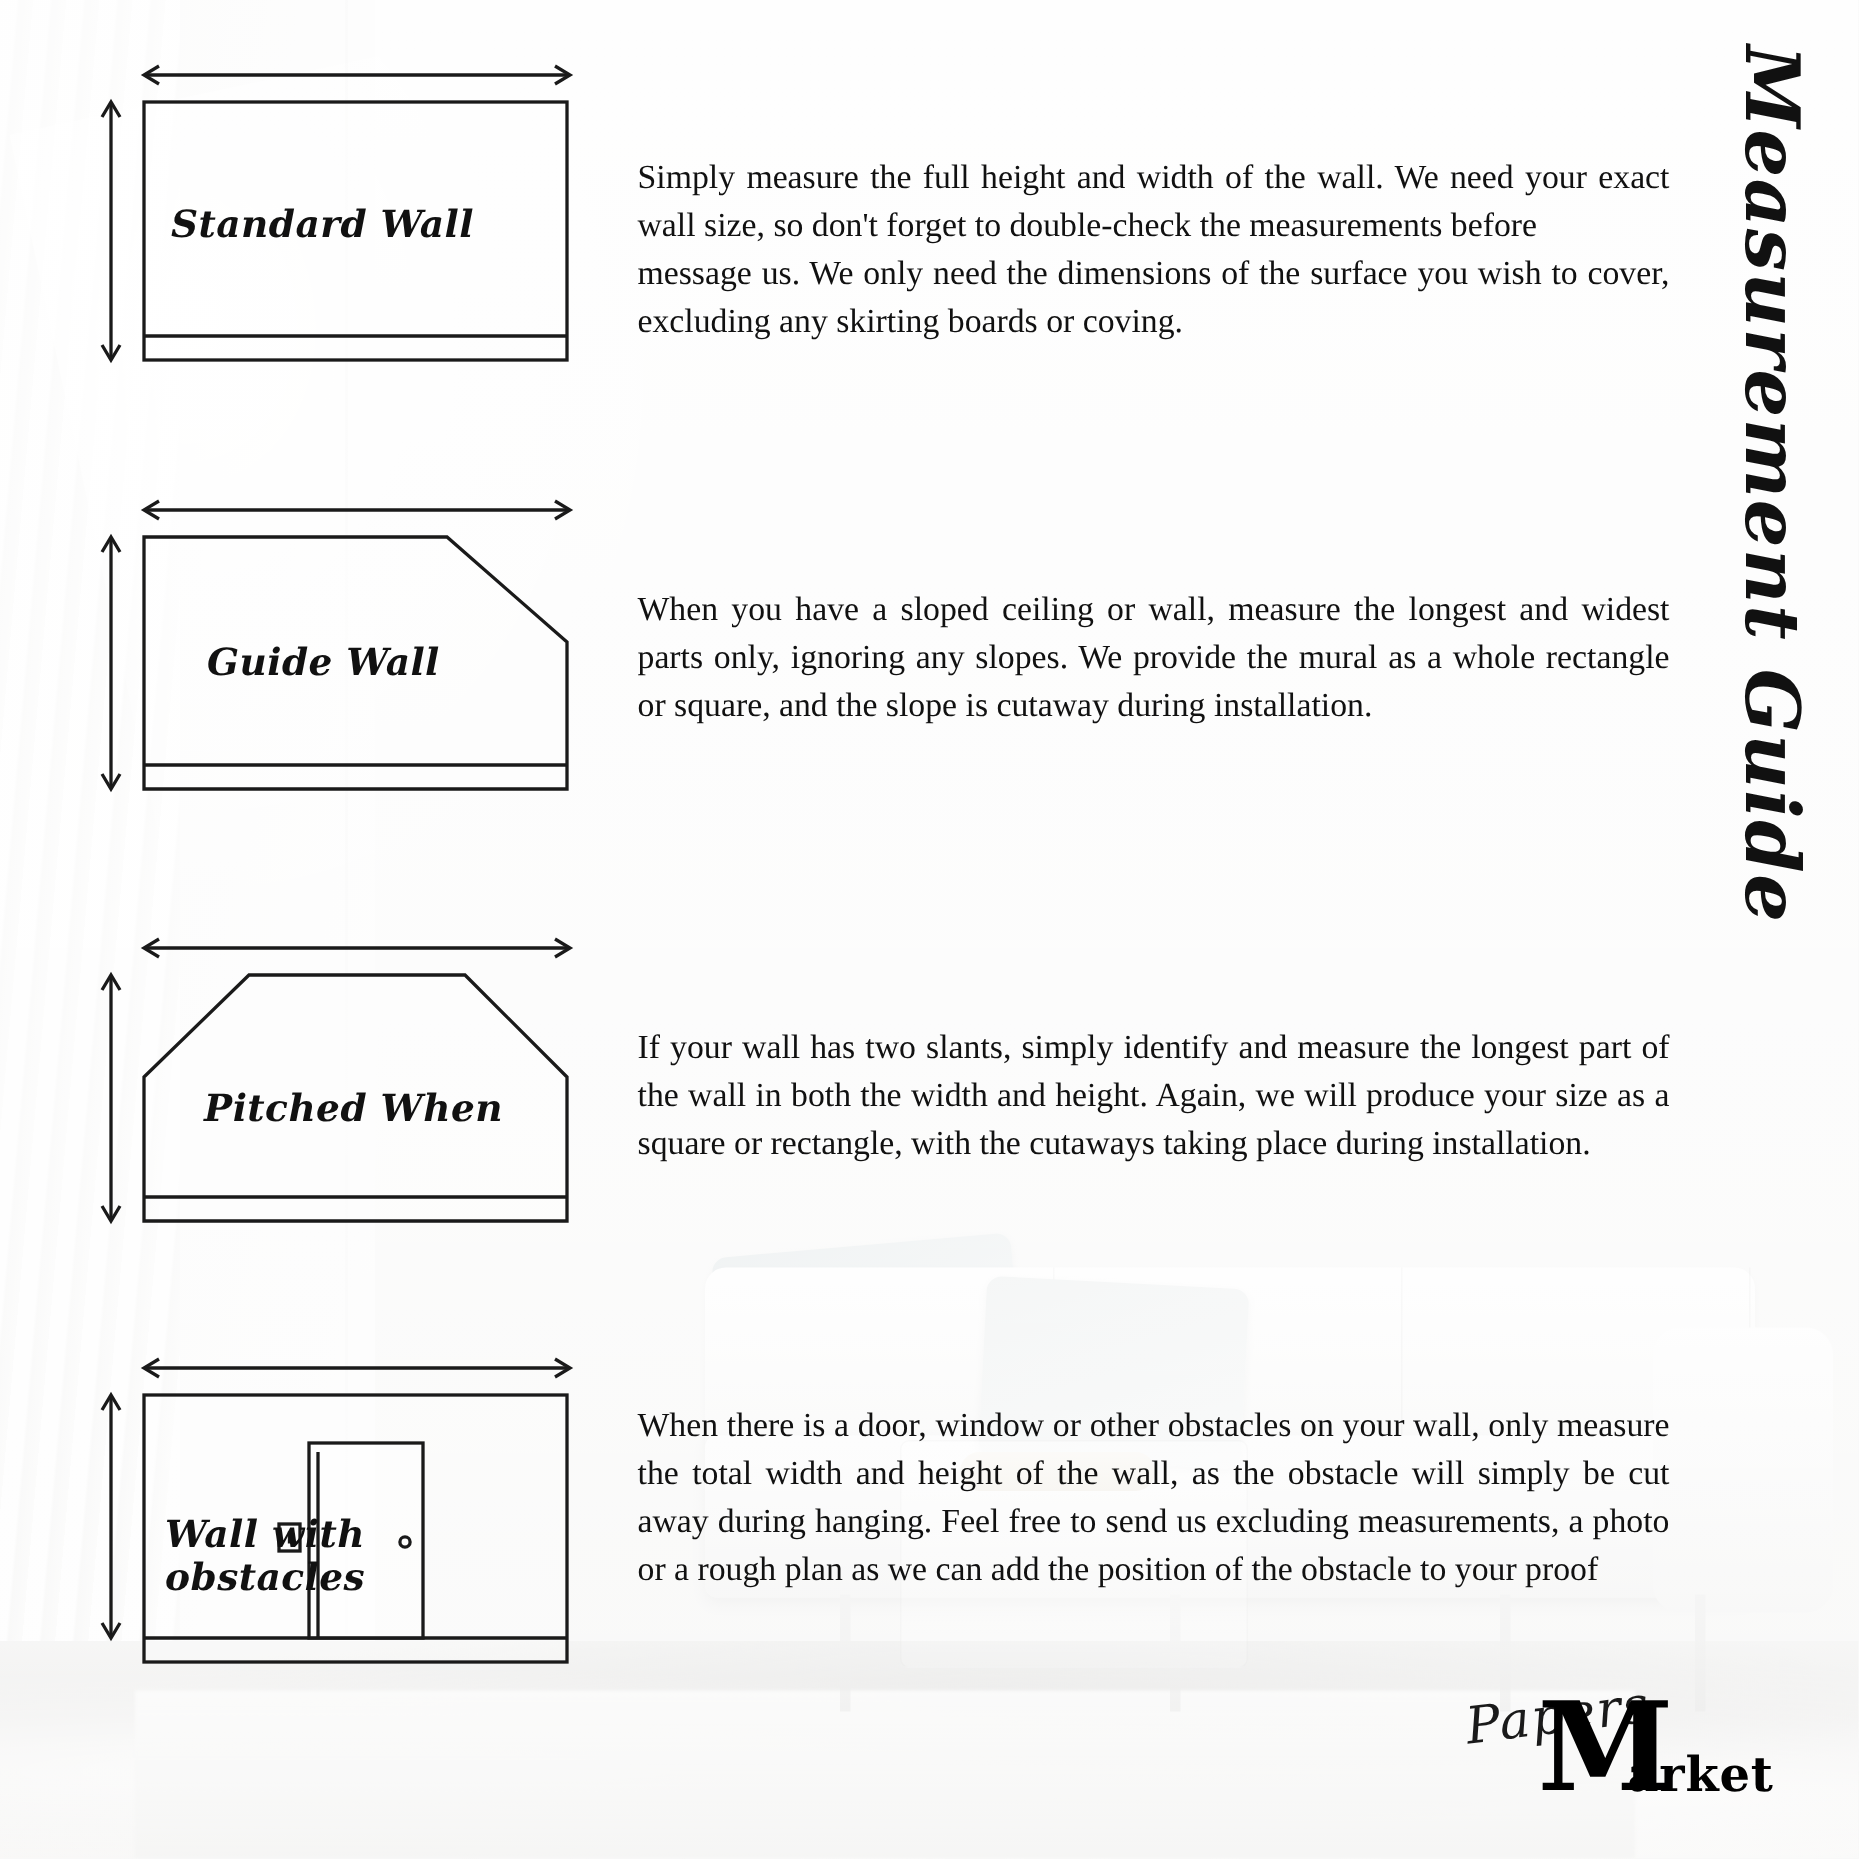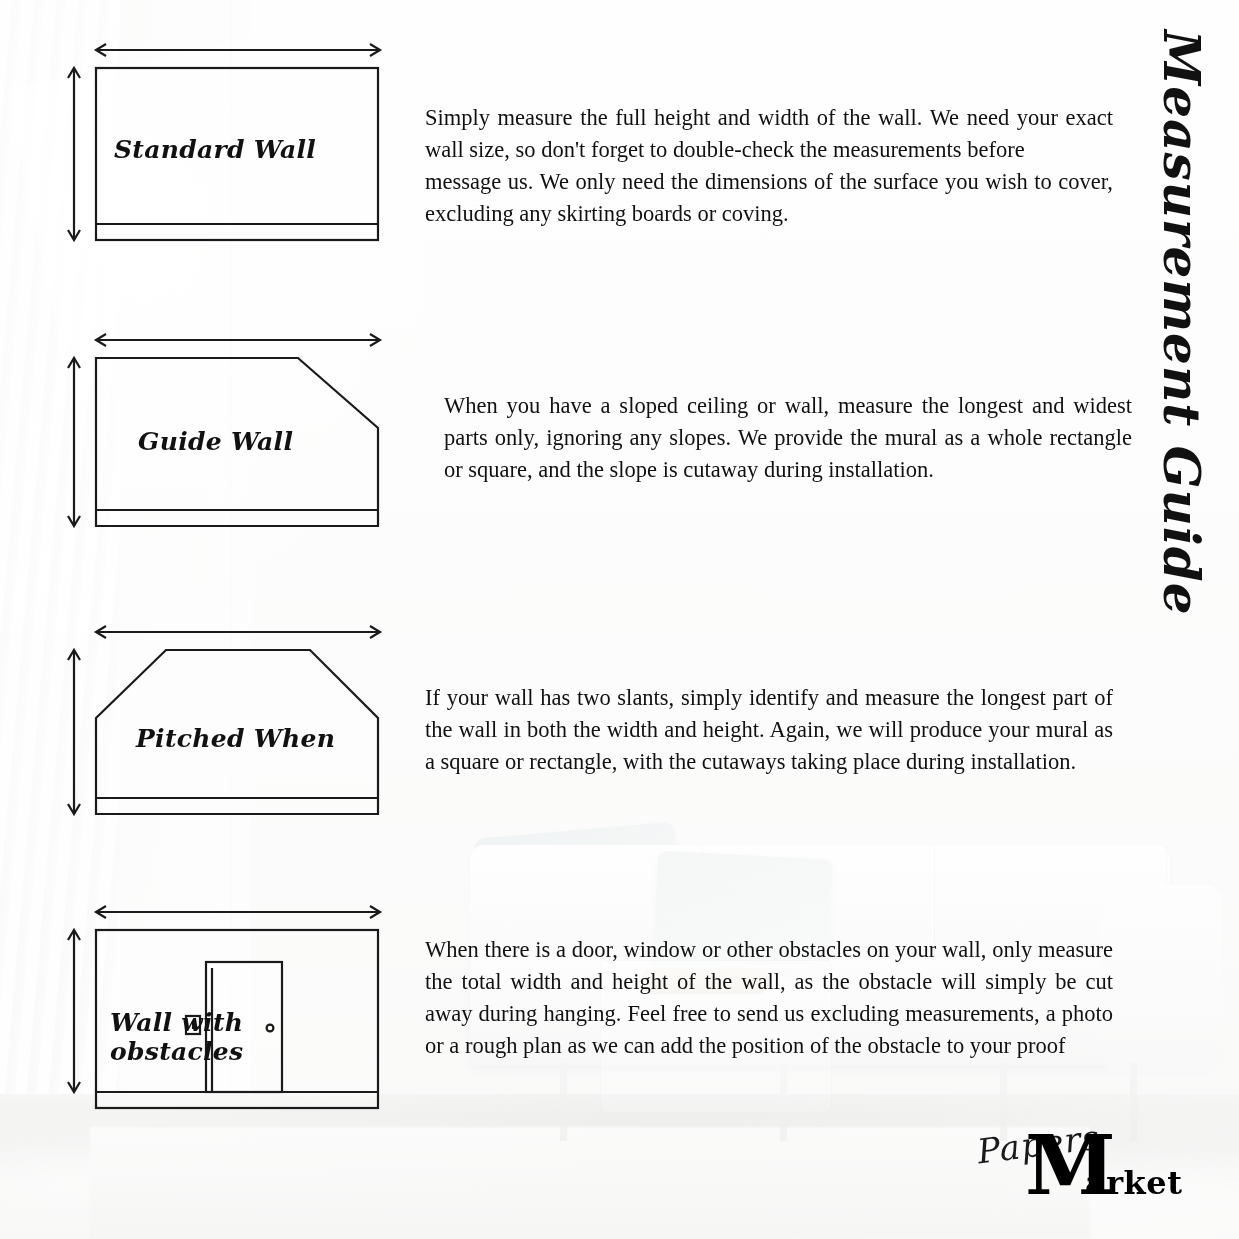--- a/index.html
+++ b/index.html
@@ -330,39 +330,39 @@
           <line x1="14" y1="32" x2="14" y2="196"></line>
           <polyline points="8,40 14,30 20,40"></polyline>
           <polyline points="8,188 14,198 20,188"></polyline>
 
           <path d="M36,30 L238,30 L318,100 L318,198 L36,198 Z" fill="rgba(255,255,255,0.28)"></path>
           <line x1="36" y1="182" x2="318" y2="182"></line>
         </g>
       </svg>
     </div>
     <div class="wall-label" style="left:138px; top:428px;">Guide Wall</div>
-    <div class="para" style="left:444px; top:390px; width:688px;">When you have a sloped ceiling or wall, measure the longest and widest parts only, ignoring any slopes. We provide the mural as a whole rectangle or square, and the slope is cutaway during installation.</div>
+    <div class="para" style="left:425px; top:390px; width:688px;">When you have a sloped ceiling or wall, measure the longest and widest parts only, ignoring any slopes. We provide the mural as a whole rectangle or square, and the slope is cutaway during installation.</div>
 
     <div class="diagram" style="left:60px; top:620px;">
       <svg width="340" height="228" viewBox="0 0 340 228">
         <g stroke="#1a1a1a" stroke-width="2.2" fill="none">
           <line x1="38" y1="12" x2="318" y2="12"></line>
           <polyline points="46,6 36,12 46,18"></polyline>
           <polyline points="310,6 320,12 310,18"></polyline>
           <line x1="14" y1="32" x2="14" y2="192"></line>
           <polyline points="8,40 14,30 20,40"></polyline>
           <polyline points="8,184 14,194 20,184"></polyline>
 
           <path d="M36,98 L106,30 L250,30 L318,98 L318,194 L36,194 Z" fill="rgba(255,255,255,0.28)"></path>
           <line x1="36" y1="178" x2="318" y2="178"></line>
         </g>
       </svg>
     </div>
     <div class="wall-label" style="left:136px; top:725px;">Pitched When</div>
-    <div class="para" style="left:425px; top:682px; width:688px;">If your wall has two slants, simply identify and measure the longest part of the wall in both the width and height. Again, we will produce your mural as a square or rectangle, with the cutaways taking place during installation.</div>
+    <div class="para" style="left:425px; top:682px; width:688px;">If your wall has two slants, simply identify and measure the longest part of the wall in both the width and height. Again, we will produce your size as a square or rectangle, with the cutaways taking place during installation.</div>
 
     <div class="diagram" style="left:60px; top:900px;">
       <svg width="340" height="222" viewBox="0 0 340 222">
         <g stroke="#1a1a1a" stroke-width="2.2" fill="none">
           <line x1="38" y1="12" x2="318" y2="12"></line>
           <polyline points="46,6 36,12 46,18"></polyline>
           <polyline points="310,6 320,12 310,18"></polyline>
           <line x1="14" y1="32" x2="14" y2="190"></line>
           <polyline points="8,40 14,30 20,40"></polyline>
           <polyline points="8,182 14,192 20,182"></polyline>

